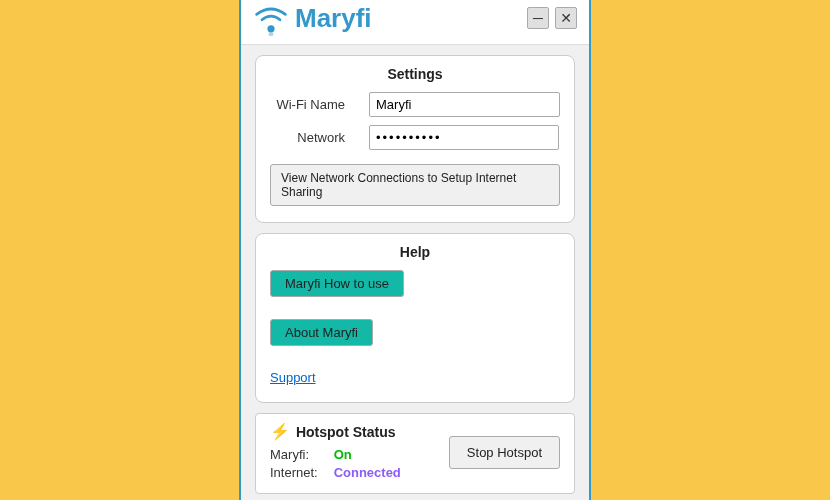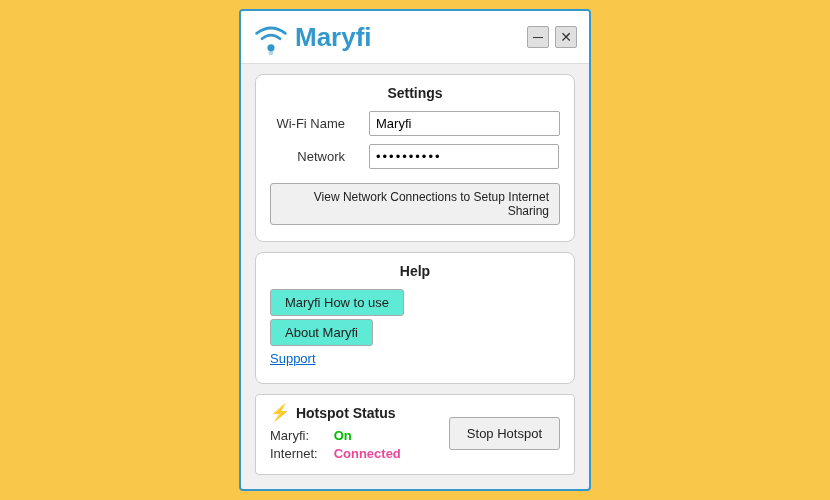--- a/index.html
+++ b/index.html
@@ -129,34 +129,34 @@
     .network-btn {
       width: 100%;
       margin-top: 6px;
       padding: 6px 10px;
       background: #f0f0f0;
       border: 1px solid #aaa;
       border-radius: 3px;
       font-size: 12px;
       cursor: pointer;
       color: #222;
-      text-align: right;
+      text-align: left;
     }
 
     .help-btn {
       display: block;
       width: fit-content;
       padding: 5px 14px;
-      background: #5eead4;
+      background: #14b8a6;
       border: 1px solid #aaa;
       border-radius: 3px;
       font-size: 13px;
       cursor: pointer;
       color: #222;
-      margin-bottom: 3px;
+      margin-bottom: 22px;
     }
 
     .support-link {
       color: #0066CC;
       font-size: 13px;
       text-decoration: underline;
       cursor: pointer;
       margin-top: 20px;
     }
 
@@ -200,21 +200,21 @@
       display: inline-block;
       width: 60px;
     }
 
     .status-on {
       color: #00BB00;
       font-weight: bold;
     }
 
     .status-connected {
-      color: #ec4899;
+      color: #8b5cf6;
       font-weight: bold;
     }
 
     .stop-btn {
       padding: 8px 17px;
       background: #f0f0f0;
       border: 1px solid #aaa;
       border-radius: 3px;
       font-size: 13px;
       cursor: pointer;

